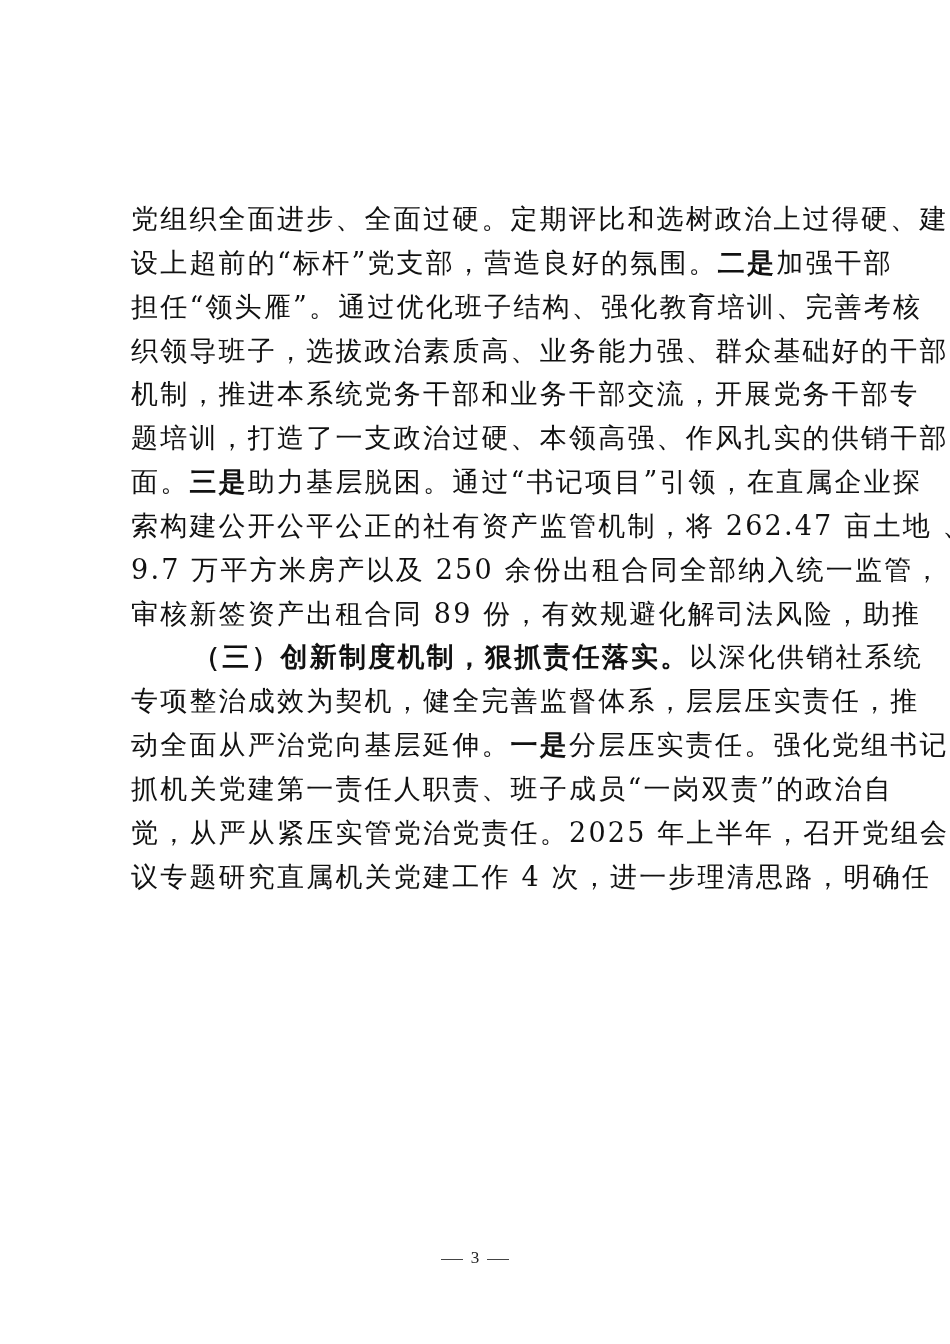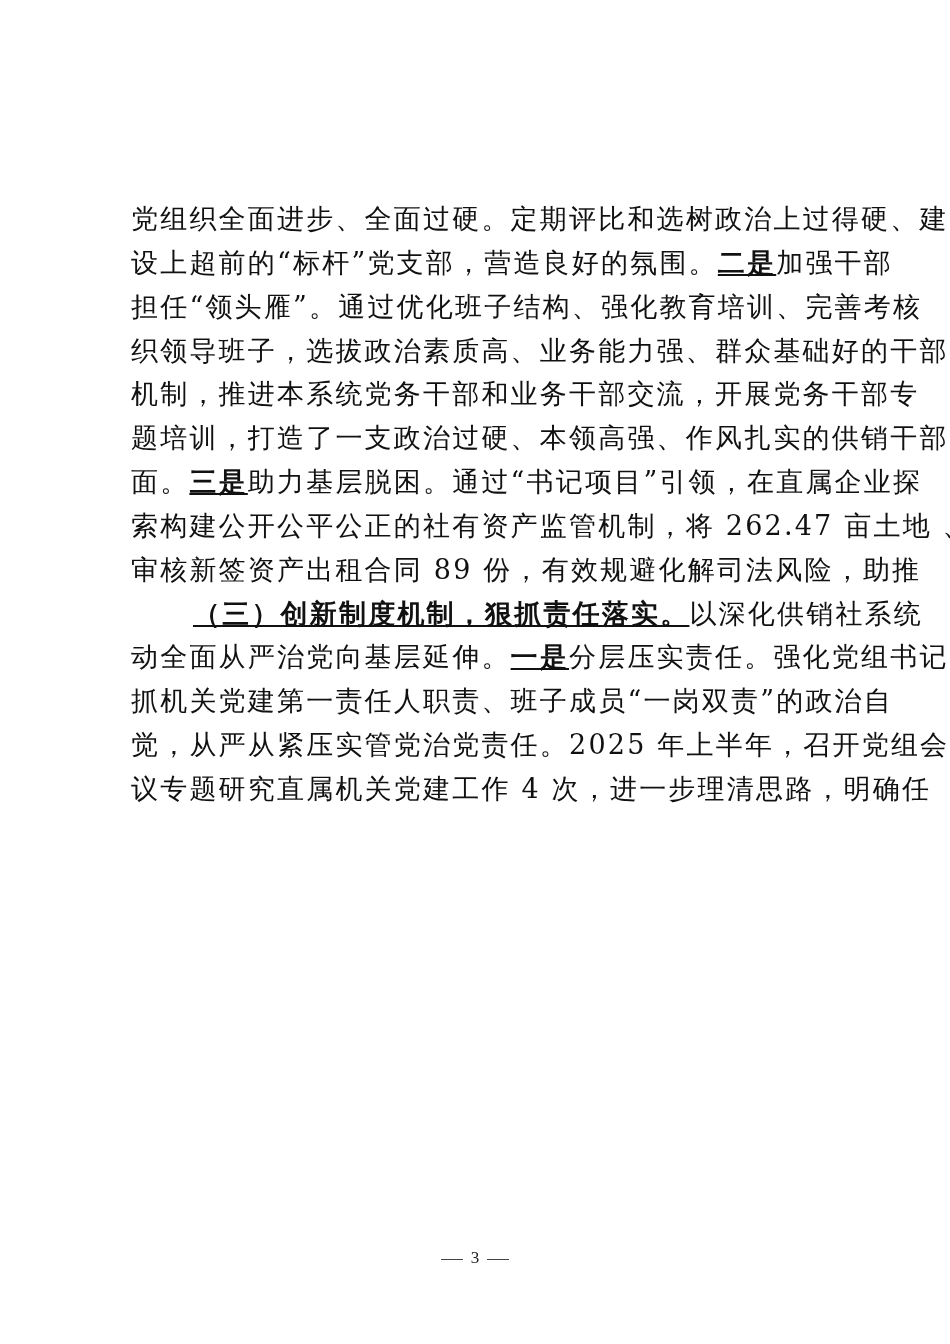--- a/index.html
+++ b/index.html
@@ -15,21 +15,21 @@
     line-height: 43.85px;
     color: #111111;
     text-align: justify;
     text-justify: inter-character;
     letter-spacing: 2.2px;
   }
   .para { margin: 0; padding: 0; }
   .line { display: block; white-space: nowrap; text-align-last: justify; text-align: justify; height: 43.85px; overflow: visible; }
   .line.last { text-align-last: left; }
   .line.first-indent { padding-left: 62px; }
-  b, .bold { font-weight: bold; text-decoration: underline; }
+  b, .bold { font-weight: bold; }
   .footer {
     position: absolute;
     top: 1242px;
     left: 0;
     width: 950px;
     text-align: center;
     font-family: "Liberation Serif", "DejaVu Serif", serif;
     font-size: 17px;
     color: #222222;
   }
@@ -42,24 +42,26 @@
   <div class="text-block">
     <div class="para" id="para1">
         <span class="line"><span>党组织全面进步、全面过硬。定期评比和选树政治上过得硬、建</span></span>
         <span class="line"><span>设上超前的“标杆”党支部，营造良好的氛围。</span><span class="bold">二是</span><span>加强干部</span></span>
         <span class="line"><span>担任“领头雁”。通过优化班子结构、强化教育培训、完善考核</span></span>
         <span class="line"><span>织领导班子，选拔政治素质高、业务能力强、群众基础好的干部</span></span>
         <span class="line"><span>机制，推进本系统党务干部和业务干部交流，开展党务干部专</span></span>
         <span class="line"><span>题培训，打造了一支政治过硬、本领高强、作风扎实的供销干部</span></span>
         <span class="line"><span>面。</span><span class="bold">三是</span><span>助力基层脱困。通过“书记项目”引领，在直属企业探</span></span>
         <span class="line"><span>索构建公开公平公正的社有资产监管机制，将 262.47 亩土地 、</span></span>
+        <span class="line"><span>9.7 万平方米房产以及 250 余份出租合同全部纳入统一监管，</span></span>
         <span class="line"><span>审核新签资产出租合同 89 份，有效规避化解司法风险，助推</span></span>
       </div>
     <div class="para" id="para2">
         <span class="line first-indent"><span class="bold">（三）创新制度机制，狠抓责任落实。</span><span>以深化供销社系统</span></span>
+        <span class="line"><span>专项整治成效为契机，健全完善监督体系，层层压实责任，推</span></span>
         <span class="line"><span>动全面从严治党向基层延伸。</span><span class="bold">一是</span><span>分层压实责任。强化党组书记</span></span>
         <span class="line"><span>抓机关党建第一责任人职责、班子成员“一岗双责”的政治自</span></span>
         <span class="line"><span>觉，从严从紧压实管党治党责任。2025 年上半年，召开党组会</span></span>
         <span class="line last"><span>议专题研究直属机关党建工作 4 次，进一步理清思路，明确任</span></span>
       </div>
   </div>
   <div class="footer">
     <span class="dash"></span><span>3</span><span class="dash"></span>
   </div>
 </div>

